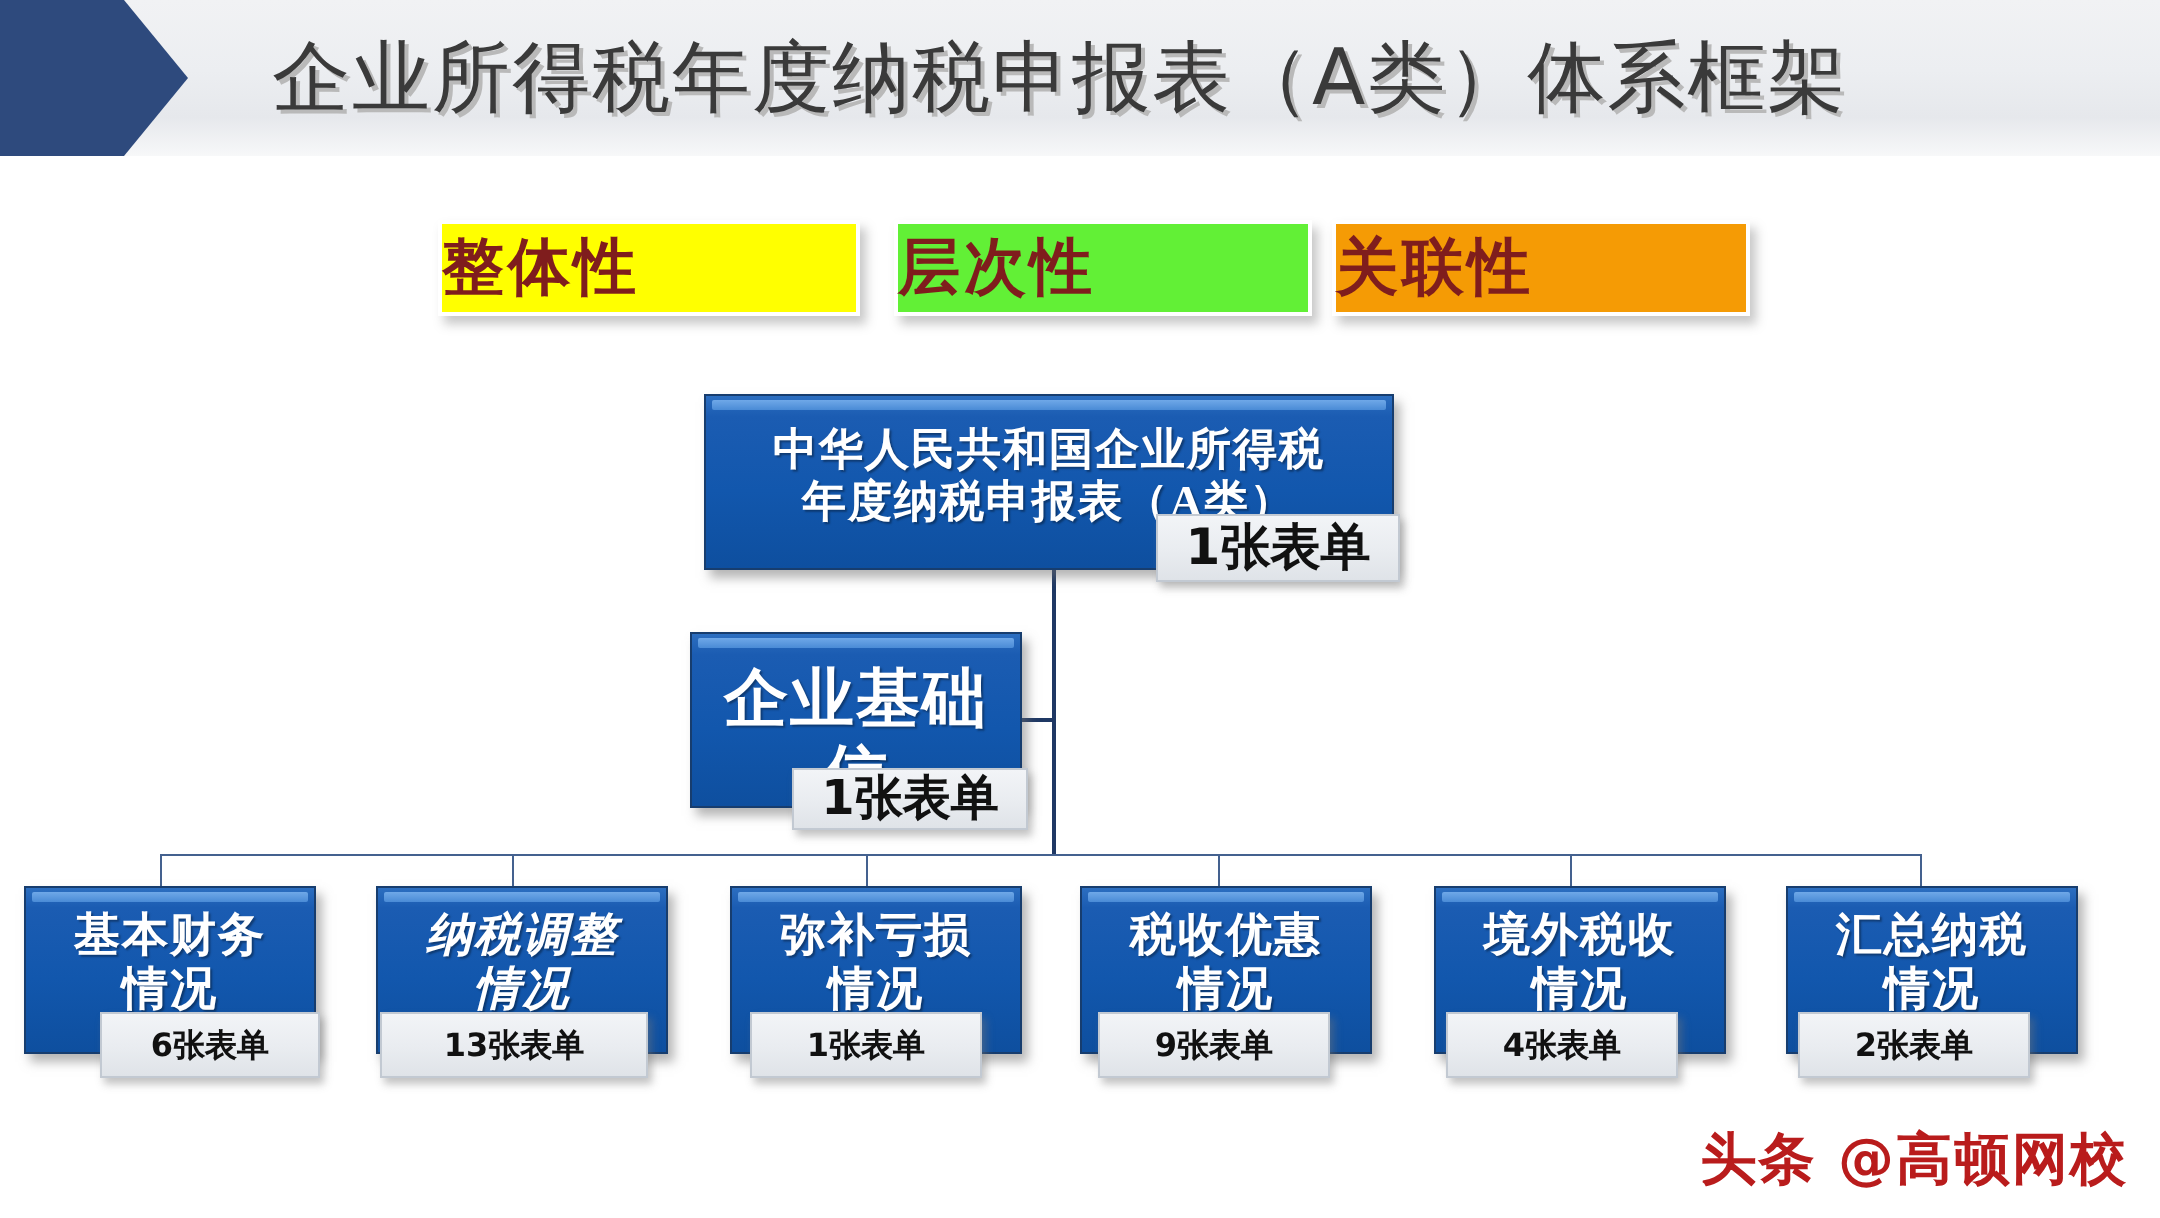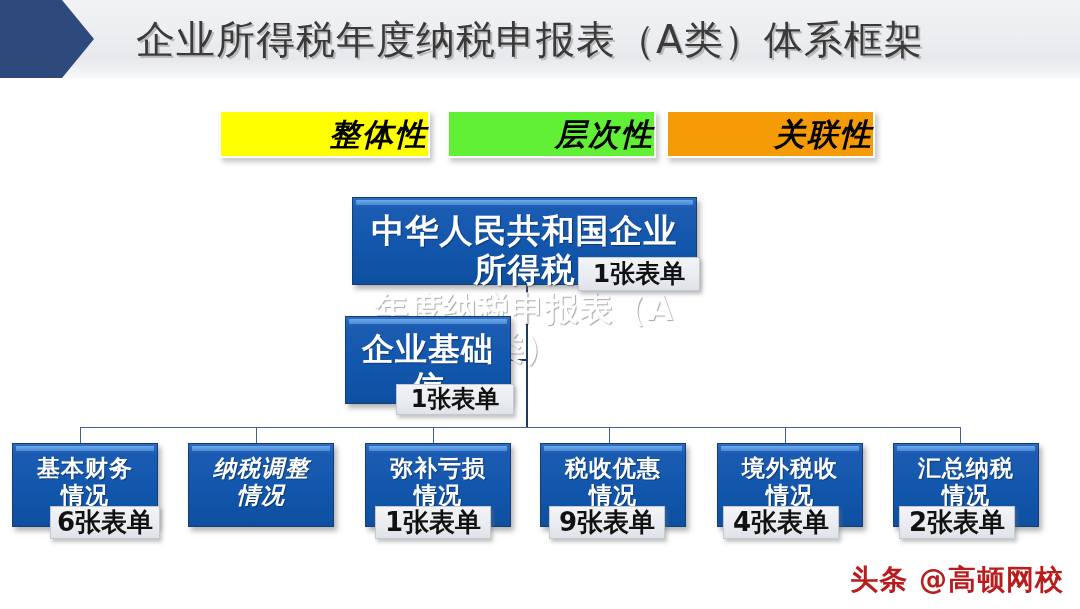--- a/index.html
+++ b/index.html
@@ -53,27 +53,26 @@
   }
 
   
   .chip {
     position: absolute;
     top: 110px;
     height: 48px;
     border: 2px solid #ffffff;
     box-sizing: border-box;
     box-shadow: 3px 4px 5px rgba(130,130,130,0.45);
-    text-align: right;
+    text-align: left;
     line-height: 44px;
     font-size: 31px;
     font-weight: bold;
-    color: #000000;
+    color: #7f1d1d;
     letter-spacing: 2px;
-    font-style: italic;
   }
   .chip-1 { left: 219px; width: 211px; background: #ffff00; }
   .chip-2 { left: 447px; width: 209px; background: #62f036; }
   .chip-3 { left: 666px; width: 209px; background: #f59b05; }
 
   
   .line {
     position: absolute;
     background: #1f3864;
   }
@@ -120,22 +119,23 @@
   }
 
   
   .node-root {
     left: 352px;
     top: 197px;
     width: 345px;
     height: 88px;
   }
   .node-root .node-text {
-    font-size: 33px;
+    font-size: 22px;
     top: 14px;
+    font-family: Liberation Serif, serif;
   }
 
   
   .node-basic {
     left: 345px;
     top: 316px;
     width: 166px;
     height: 88px;
   }
   .node-basic .node-text {
@@ -180,21 +180,21 @@
     top: 384px;
     width: 118px;
     height: 31px;
     line-height: 29px;
     font-size: 24px;
   }
   .badge-leaf {
     top: 506px;
     height: 33px;
     line-height: 31px;
-    font-size: 26px;
+    font-size: 16px;
   }
 
   
   .watermark {
     position: absolute;
     right: 16px;
     bottom: 10px;
     font-size: 28px;
     font-weight: bold;
     color: #b91c1c;
@@ -251,20 +251,21 @@
     </div>
   </div>
   <div class="badge badge-leaf" style="left:50px; width:110px;">6张表单</div>
 
   <div class="node node-leaf" style="left:188px;font-style:italic;">
     <div class="node-text">
       <div>纳税调整</div>
       <div>情况</div>
     </div>
   </div>
+  <div class="badge badge-leaf" style="left:190px; width:134px;">13张表单</div>
 
   <div class="node node-leaf" style="left:365px;">
     <div class="node-text">
       <div>弥补亏损</div>
       <div>情况</div>
     </div>
   </div>
   <div class="badge badge-leaf" style="left:375px; width:116px;">1张表单</div>
 
   <div class="node node-leaf" style="left:540px;">

